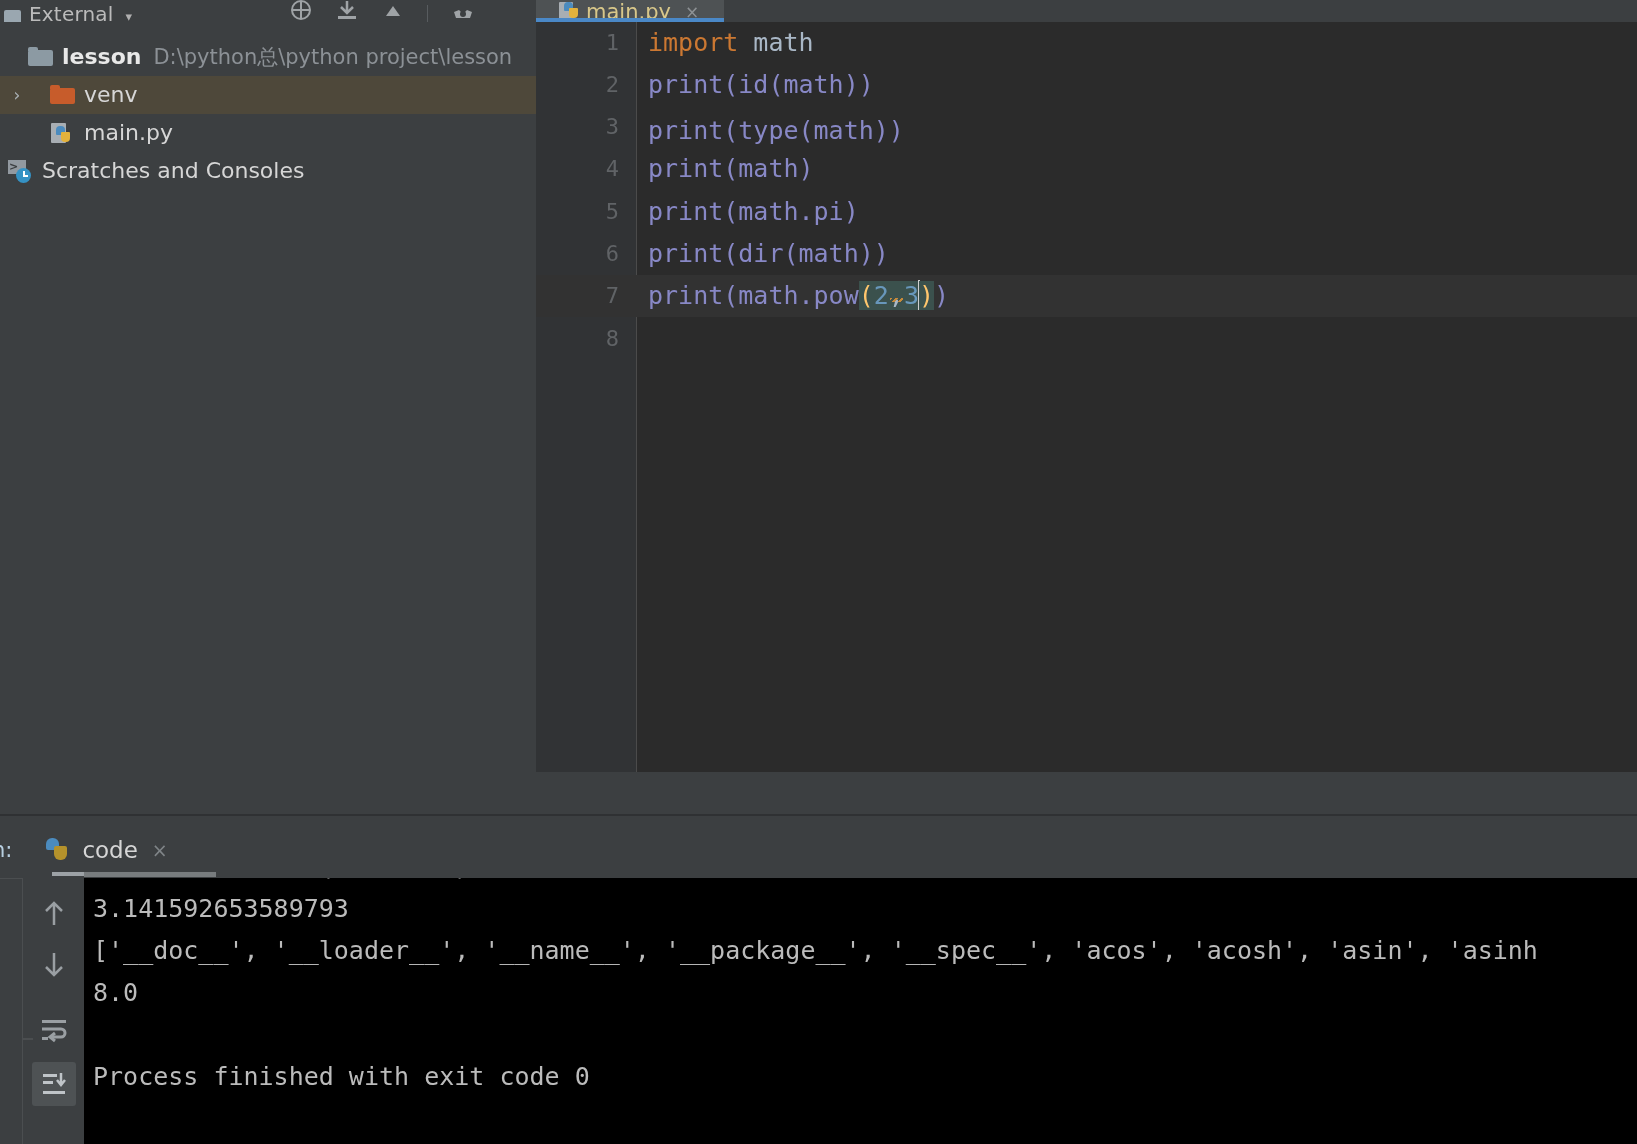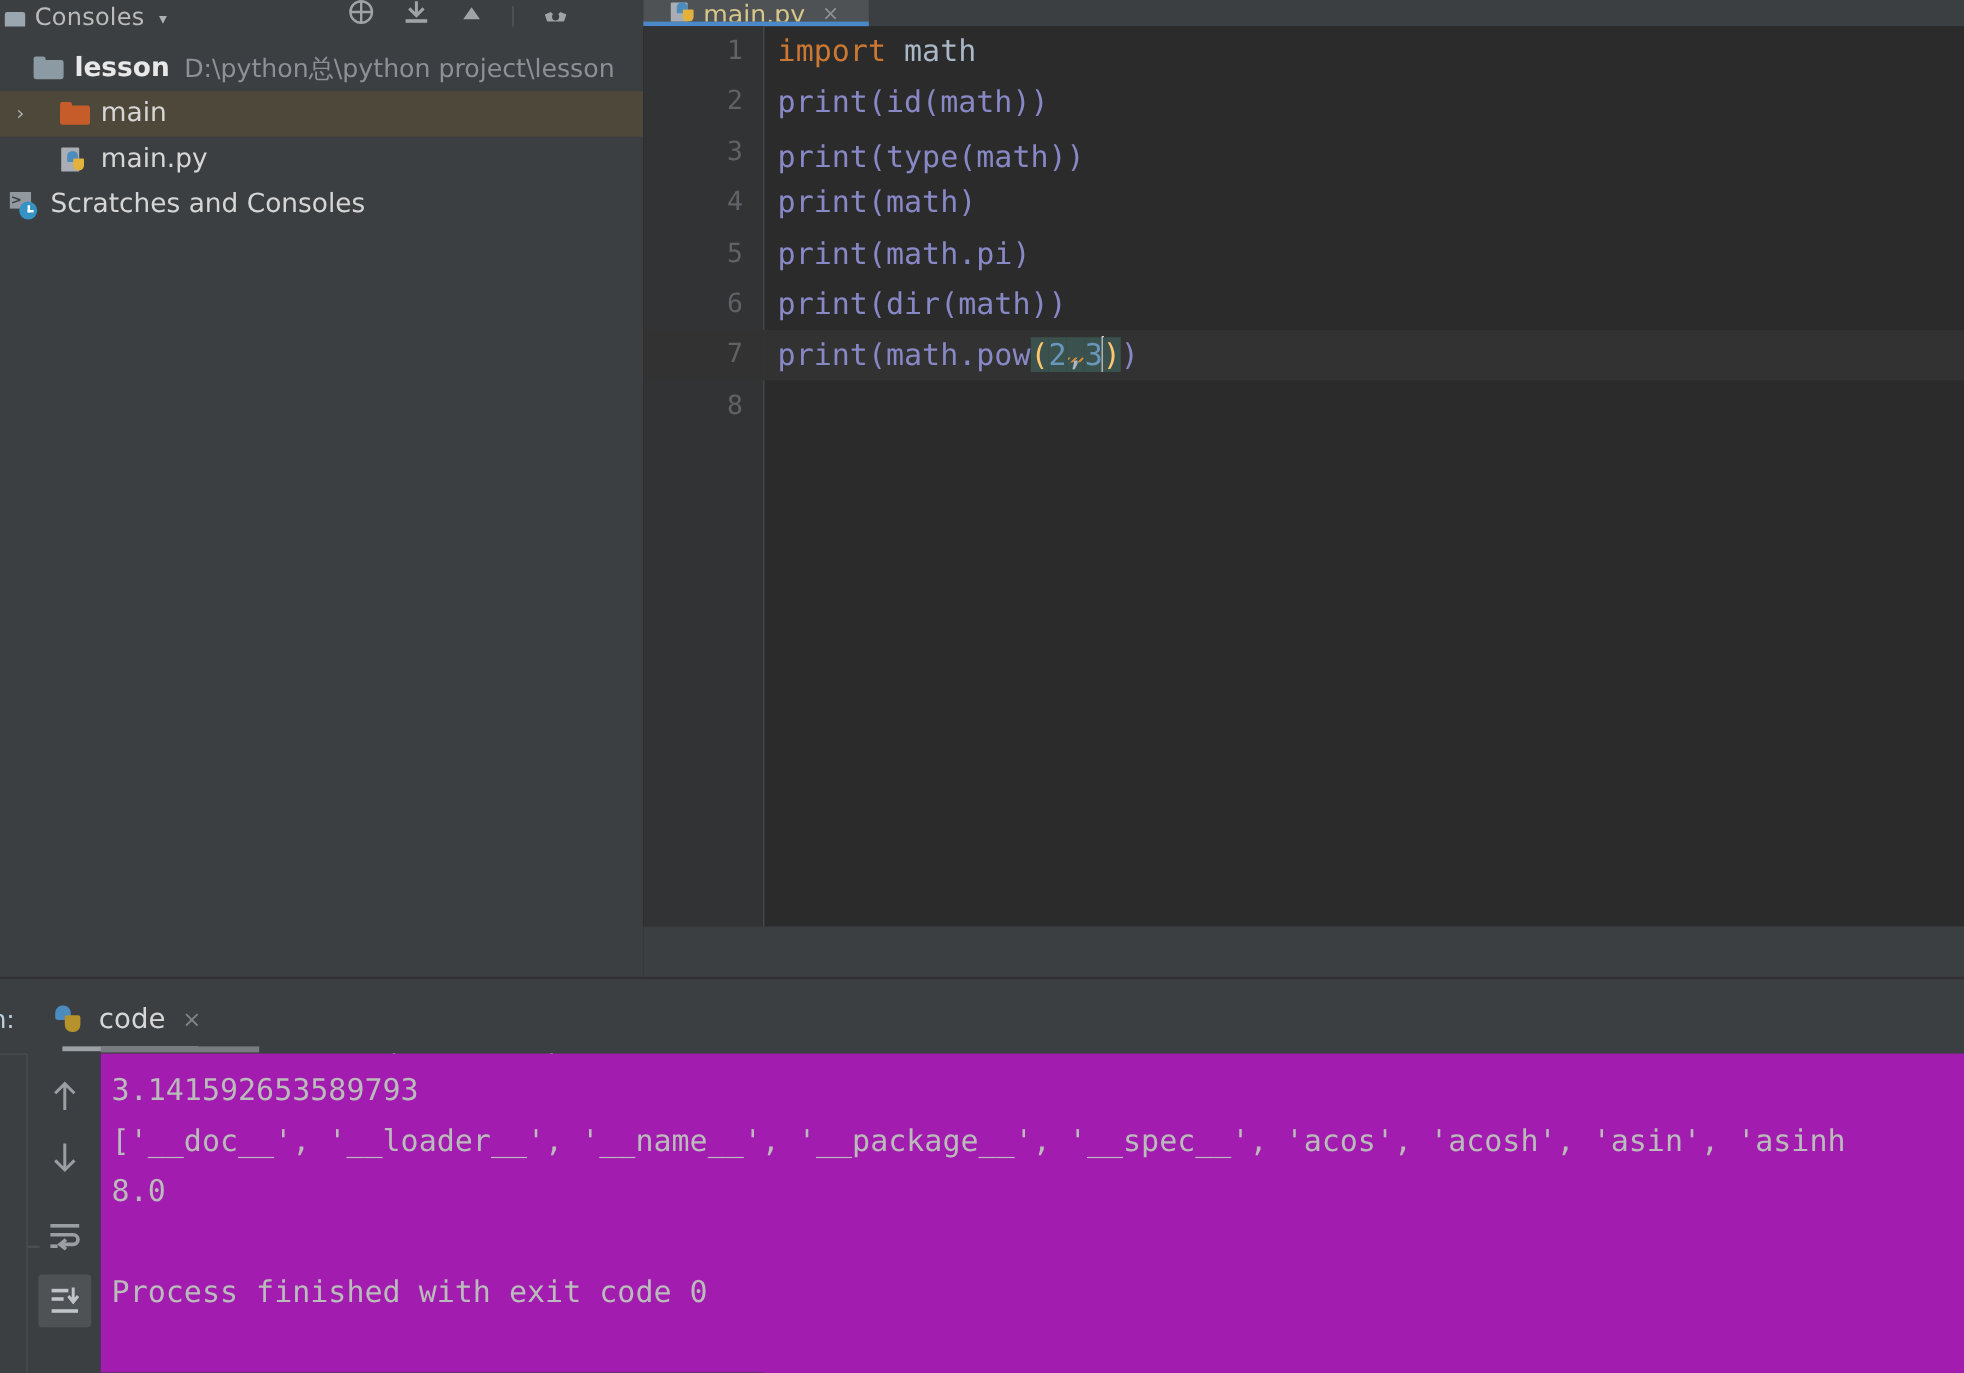--- a/index.html
+++ b/index.html
@@ -412,21 +412,21 @@
     position: absolute;
     left: 0; top: 160px;
     width: 10px; height: 2px;
     background: #4b4e50;
   }
 
   .console {
     position: absolute;
     left: 84px; top: 62px;
     right: 0; bottom: 0;
-    background: #a21caf;
+    background: #000000;
     overflow: hidden;
   }
   .co-line {
     position: absolute;
     left: 9px;
     white-space: pre;
     font-family: "DejaVu Sans Mono", monospace;
     font-size: 25px;
     line-height: 42px;
     color: #bbbbbb;
@@ -462,21 +462,21 @@
     background: #3c3f41;
   }
 </style>
 </head>
 <body>
 
 <div class="ide">
 
   <div class="toolbar">
     <div class="tb-proj-icon"></div>
-    <div class="tb-title">Consoles</div>
+    <div class="tb-title">External</div>
     <div class="tb-chevron">▾</div>
     <div class="tb-spacer"></div>
     <div class="tb-icons">
       <div class="tb-ic">
         <svg width="24" height="26" viewBox="0 0 24 26">
           <circle cx="12" cy="12" r="9" stroke="#9fa3a6" stroke-width="2" fill="none"></circle>
           <path d="M12 3 V21 M3 12 H21" stroke="#9fa3a6" stroke-width="2"></path>
         </svg>
       </div>
       <div class="tb-ic">
@@ -516,21 +516,21 @@
 
     <div class="tree-row selected">
       <div class="tree-arrow">›</div>
       <div class="tree-indent"></div>
       <div class="tree-icon">
         <div class="folder orange">
             <div class="tab"></div>
             <div class="body"></div>
           </div>
       </div>
-      <div class="tree-label">main</div>
+      <div class="tree-label">venv</div>
     </div>
 
     <div class="tree-row">
       <div class="tree-indent2"></div>
       <div class="tree-icon">
         <div class="pyfile">
             <div class="sheet"></div>
             <div class="snakeb"></div>
             <div class="snakey"></div>
           </div>

